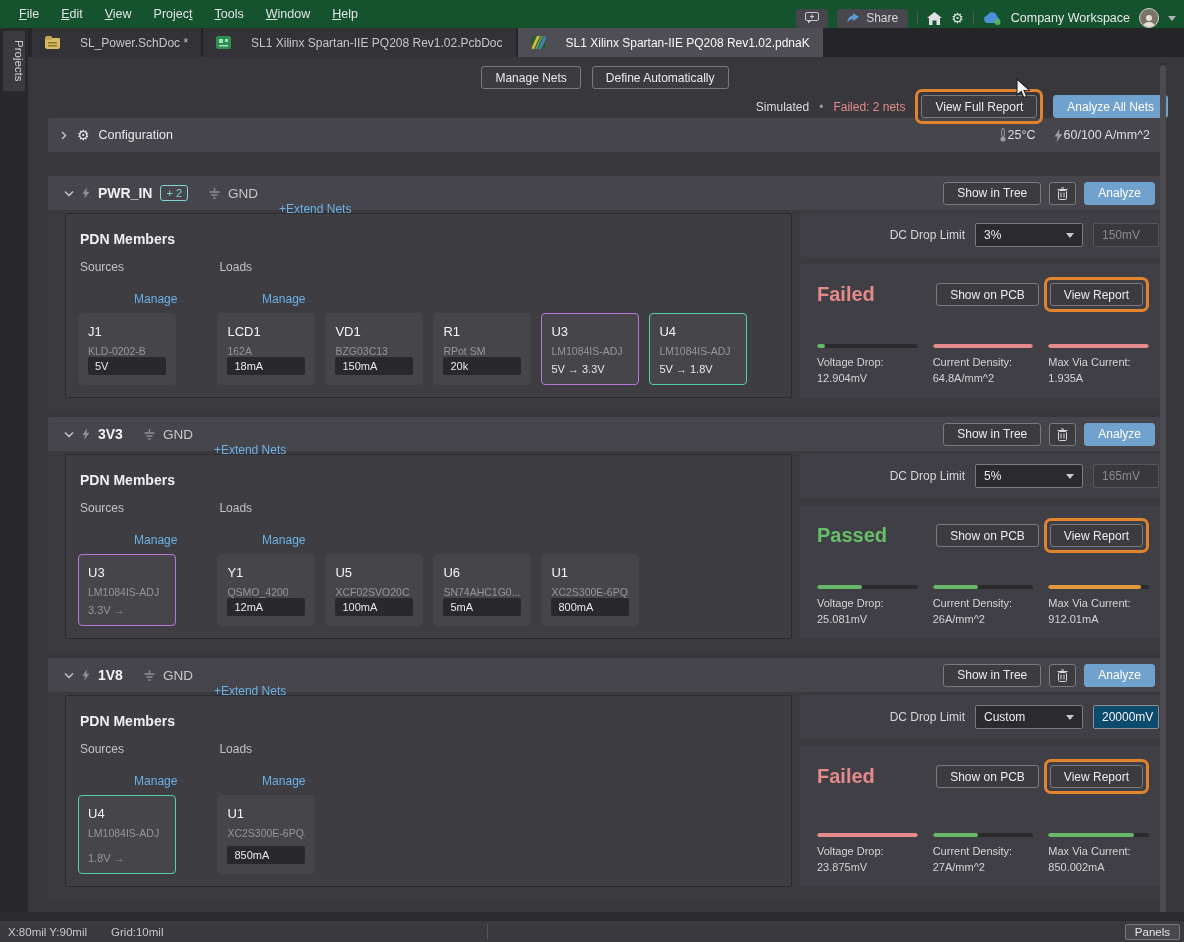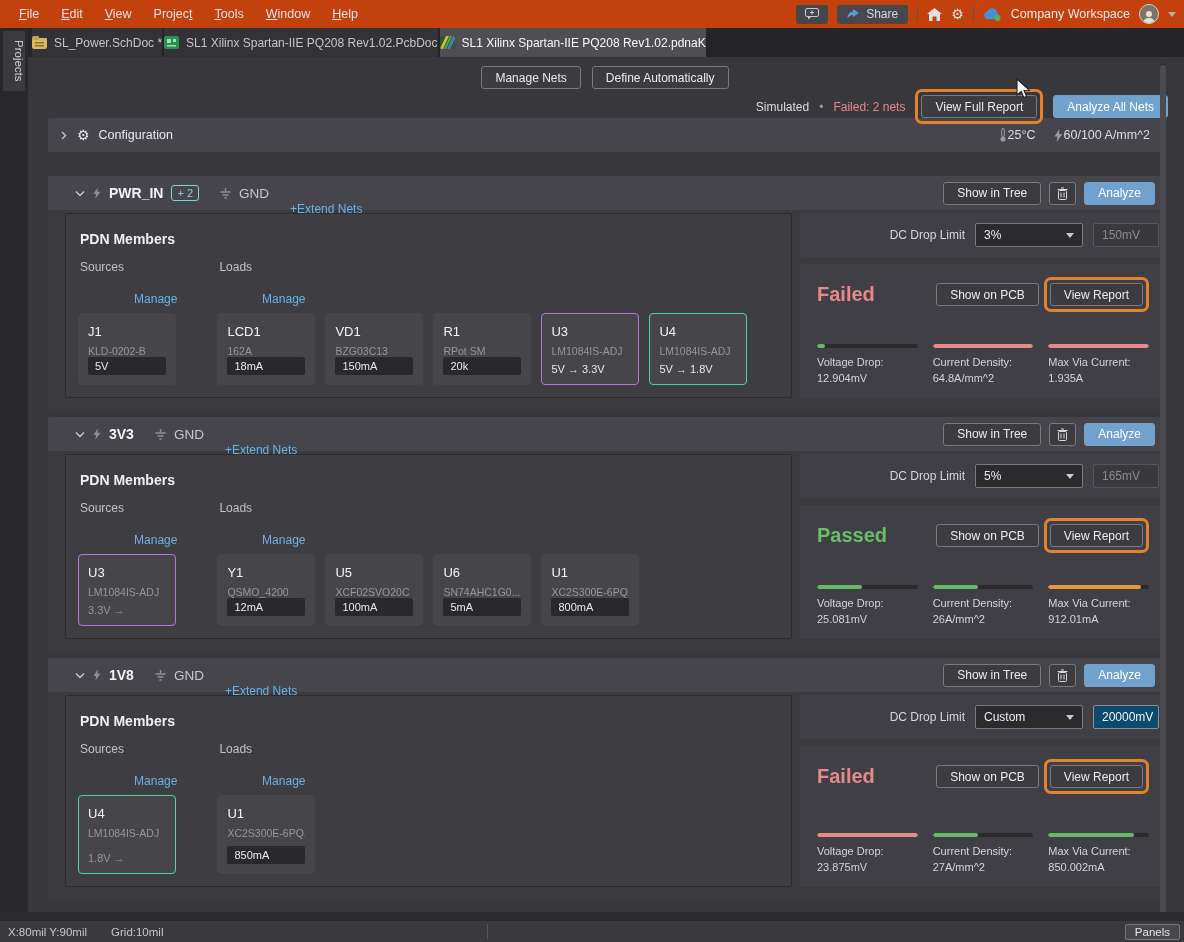--- a/index.html
+++ b/index.html
@@ -1,36 +1,36 @@
 <!DOCTYPE html>
 <html><head>
 <meta charset="utf-8">
 <style>
   * { margin:0; padding:0; box-sizing:border-box; }
   body { font-family:"Liberation Sans", sans-serif; background:#222; }
   .screen { position:relative; width:1184px; height:942px; overflow:hidden; background:#37373c; }
 
   
-  .menubar { position:absolute; top:0; left:0; right:0; height:28px; background:#c2410c;
-             display:flex; align-items:center; padding-left:8px; }
+  .menubar { position:absolute; top:0; left:0; right:0; height:28px; background:#14532d;
+             display:flex; align-items:flex-end; padding-left:8px; }
   .menu-item { color:#e2e2e6; font-size:12.5px; padding:0 11px; line-height:28px; cursor:default; }
   .menu-item u { text-decoration:underline; }
   .mb-right { margin-left:auto; display:flex; align-items:center; gap:9px; padding-right:8px; }
   .icon-btn { height:19px; display:flex; align-items:center; justify-content:center; border-radius:3px; }
   .comment-btn { width:32px; background:#46464c; }
   .share-btn { background:#47474d; padding:0 10px; gap:6px; color:#d6d6da; font-size:12px; }
   .vdiv { width:1px; height:14px; background:#55555a; }
   .topglyph { font-size:14px; color:#e2e2e6; line-height:1; }
   .workspace-label { color:#e8e8ec; font-size:12.5px; }
   .avatar { width:20px; height:20px; border-radius:50%; border:1px solid #cfcfd4; background:#7d7468; overflow:hidden; display:flex; align-items:flex-end; justify-content:center; }
   .caret-down { width:0; height:0; border-left:4px solid transparent; border-right:4px solid transparent; border-top:5px solid #b0b0b6; }
 
   
   .tabbar { position:absolute; top:28px; left:0; right:0; height:29px; background:#252529; display:flex; align-items:stretch; padding-left:32px; }
-  .tab { display:flex; align-items:center; gap:7px; padding:0 0; font-size:12px; color:#c6c6ca; background:#323237; margin-right:2px; }
+  .tab { display:flex; align-items:center; gap:20px; padding:0 13px; font-size:12px; color:#c6c6ca; background:#323237; margin-right:2px; }
   .tab.active { background:#4e4e54; color:#fafafa; }
   .tab-icon { width:15px; height:13px; border-radius:2px; flex:none; }
 
   
   .leftstrip { position:absolute; left:0; top:28px; width:28px; bottom:30px; background:#29292d; }
   .projects-tab { writing-mode:vertical-rl; color:#d2d2d6; font-size:11.5px; background:#3a3a3f;
                   padding:9px 0; margin:3px auto 0; width:22px; text-align:center; border-radius:0 0 2px 2px; }
 
   
   .content { position:absolute; left:28px; top:57px; right:0; bottom:30px; background:#37373c; }
@@ -50,21 +50,21 @@
   .config-bar { margin:0 20px; height:34px; background:#45454b; border-radius:2px;
                 display:flex; align-items:center; gap:9px; padding:0 14px 0 11px; }
   .config-title { color:#e8e8ec; font-size:12.5px; }
   .cfg-right { margin-left:auto; display:flex; align-items:center; gap:1px; color:#dcdce0; font-size:12.5px; }
   .cfg-gap { width:16px; }
 
   
   .sections { margin:24px 20px 0; }
   .section { background:#3a3a3f; border-radius:2px; margin-bottom:6px; height:235px; }
   .section.tall { height:242px; }
-  .sec-head { height:34px; background:#45454b; border-radius:2px 2px 0 0; display:flex; align-items:center; padding:0 9px 0 27px; gap:8px; }
+  .sec-head { height:34px; background:#45454b; border-radius:2px 2px 0 0; display:flex; align-items:center; padding:0 9px 0 16px; gap:8px; }
   .net-name { color:#f2f2f4; font-size:14px; font-weight:bold; }
   .net-badge { border:1px solid #7fd4d4; color:#7fd4d4; border-radius:3px; font-size:11px; padding:0 5px; height:16px; line-height:15px; }
   .gnd-group { display:flex; align-items:center; gap:7px; margin-left:12px; }
   .gnd-label { color:#c6c6ca; font-size:13.5px; }
   .link { color:#6cb2e8; font-size:12px; cursor:default;margin-top:32px; }
   .extend-link { margin-left:13px; }
   .head-right { margin-left:auto; display:flex; align-items:center; gap:8px; }
   .trash-btn { width:27px; padding:0; justify-content:center; }
 
   .sec-body { display:flex; align-items:stretch; height:201px; }

